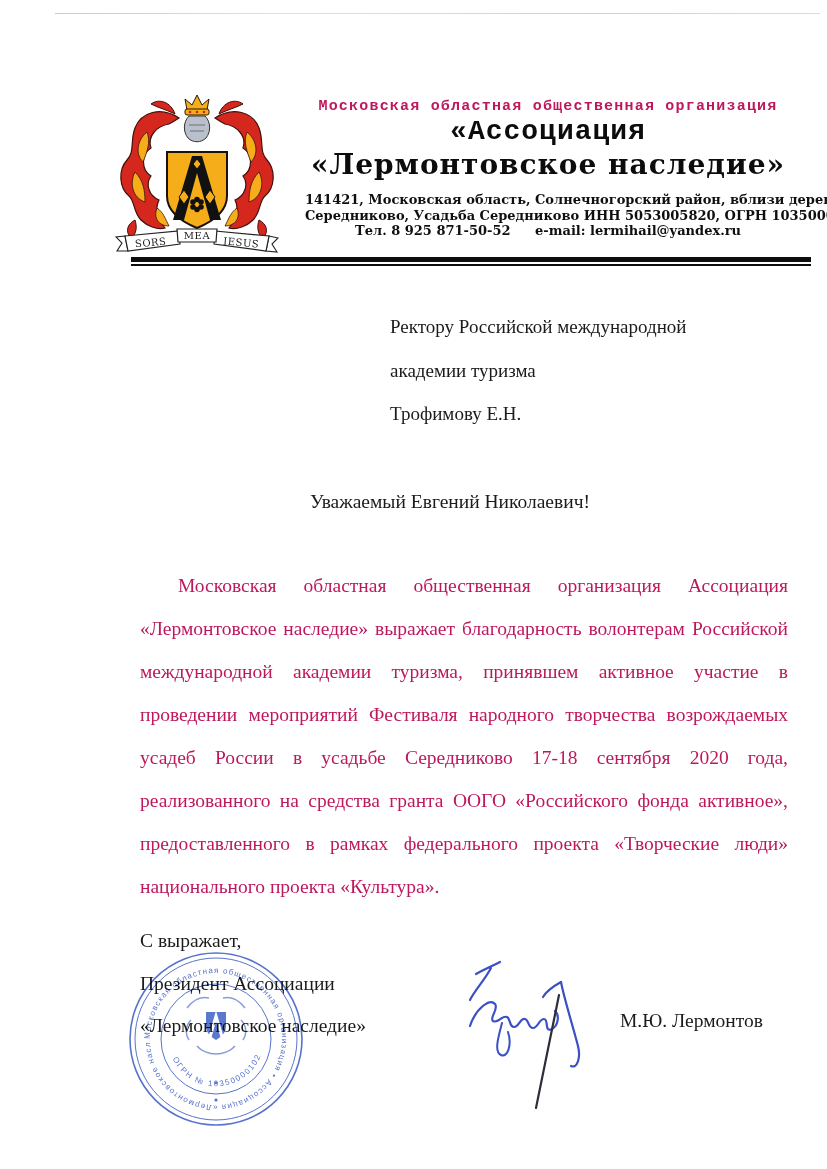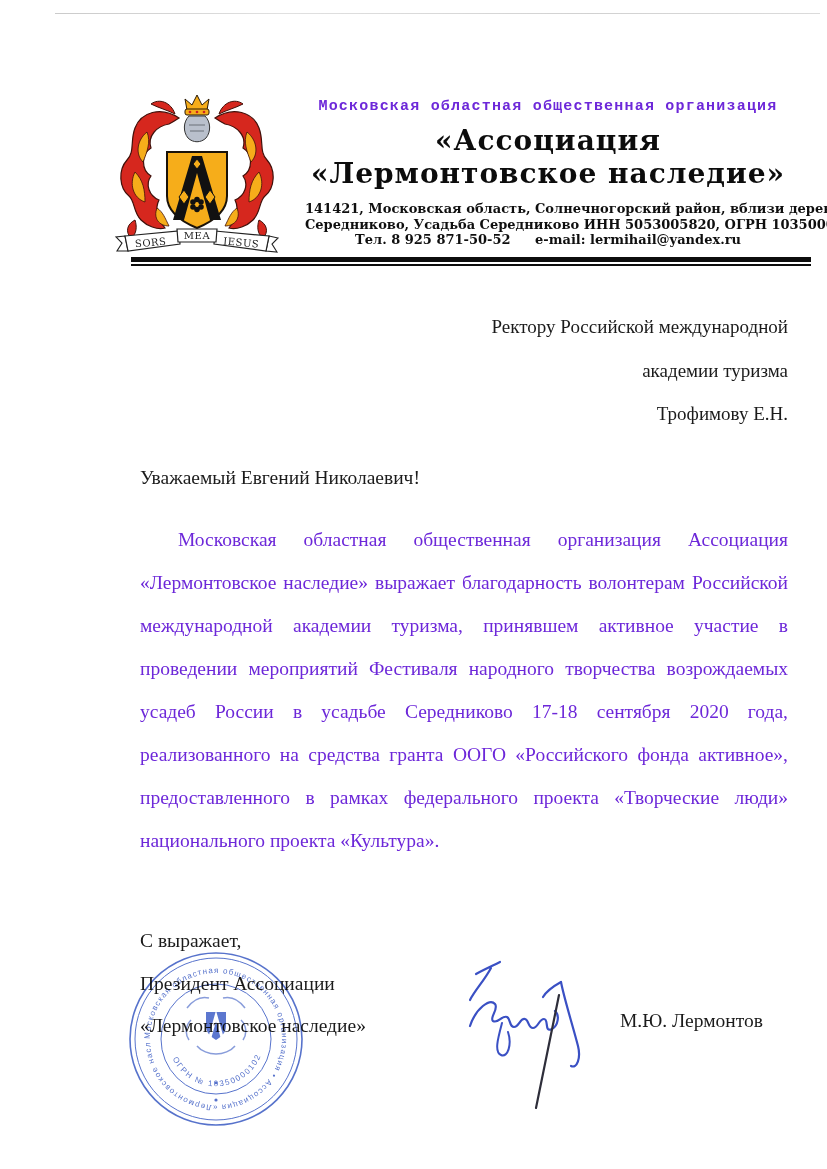--- a/index.html
+++ b/index.html
@@ -10,44 +10,44 @@
   }
   .abs { position:absolute; }
 
   
   .scan-line { left:55px; top:13px; width:765px; height:1px;
     background:linear-gradient(90deg,#b9b9b9,#d6d6d6 30%,#c2c2c2 70%,#cfcfcf); opacity:.75; }
 
   
   .header-text { left:305px; top:98px; width:486px; text-align:center; }
   .org-type { font-family:"Liberation Mono", monospace; font-weight:bold;
-    font-size:15px; letter-spacing:1.2px; color:#6d28d9; white-space:nowrap; }
+    font-size:15px; letter-spacing:1.2px; color:#be185d; white-space:nowrap; }
   .org-title { font-family:"DejaVu Serif", serif; font-weight:bold;
     font-size:28px; line-height:33px; letter-spacing:1px; color:#0c0c0c; }
-  .org-title.first { margin-top:9px; }
+  .org-title.first { margin-top:0;font-family:Liberation Mono, monospace; }
   .addr { font-family:"DejaVu Serif", serif; font-weight:bold;
     font-size:13px; line-height:15.5px; color:#0f0f0f; white-space:nowrap; }
   .addr.first { margin-top:11px; }
   .contact span { padding:0 10px; }
 
   .rule { left:131px; top:257px; width:680px; }
   .rule-thick { height:5px; background:#0d0d0d; }
   .rule-gap { height:2px; background:#ffffff; }
   .rule-thin { height:2px; background:#0d0d0d; }
 
   
-  .recipient { left:390px; top:305px; width:398px; text-align:right;
+  .recipient { left:390px; top:305px; width:398px; 
     font-size:19px; line-height:43.5px; color:#1b1b1b; }
 
   
-  .salutation { left:140px; top:456px; width:620px; 
+  .salutation { left:140px; top:480px; width:620px; text-align:center;
     font-size:19.5px; line-height:43px; color:#1b1b1b; }
 
   
-  .body-block { left:140px; top:518px; width:648px; font-size:19.5px; color:#6d28d9; }
+  .body-block { left:140px; top:564px; width:648px; font-size:19.5px; color:#be185d; }
   .body-line { height:43px; line-height:43px; white-space:nowrap;
     text-align:justify; text-align-last:justify; }
   .body-line.first { text-indent:38px; }
   .body-line.last { text-align-last:left; white-space:normal; }
 
   
   .closing { left:140px; top:920px; width:330px;
     font-size:19.5px; line-height:42.5px; color:#1b1b1b; }
   .signer { left:620px; top:1010px; width:170px; text-align:left;
     font-size:19.5px; color:#1b1b1b; }

